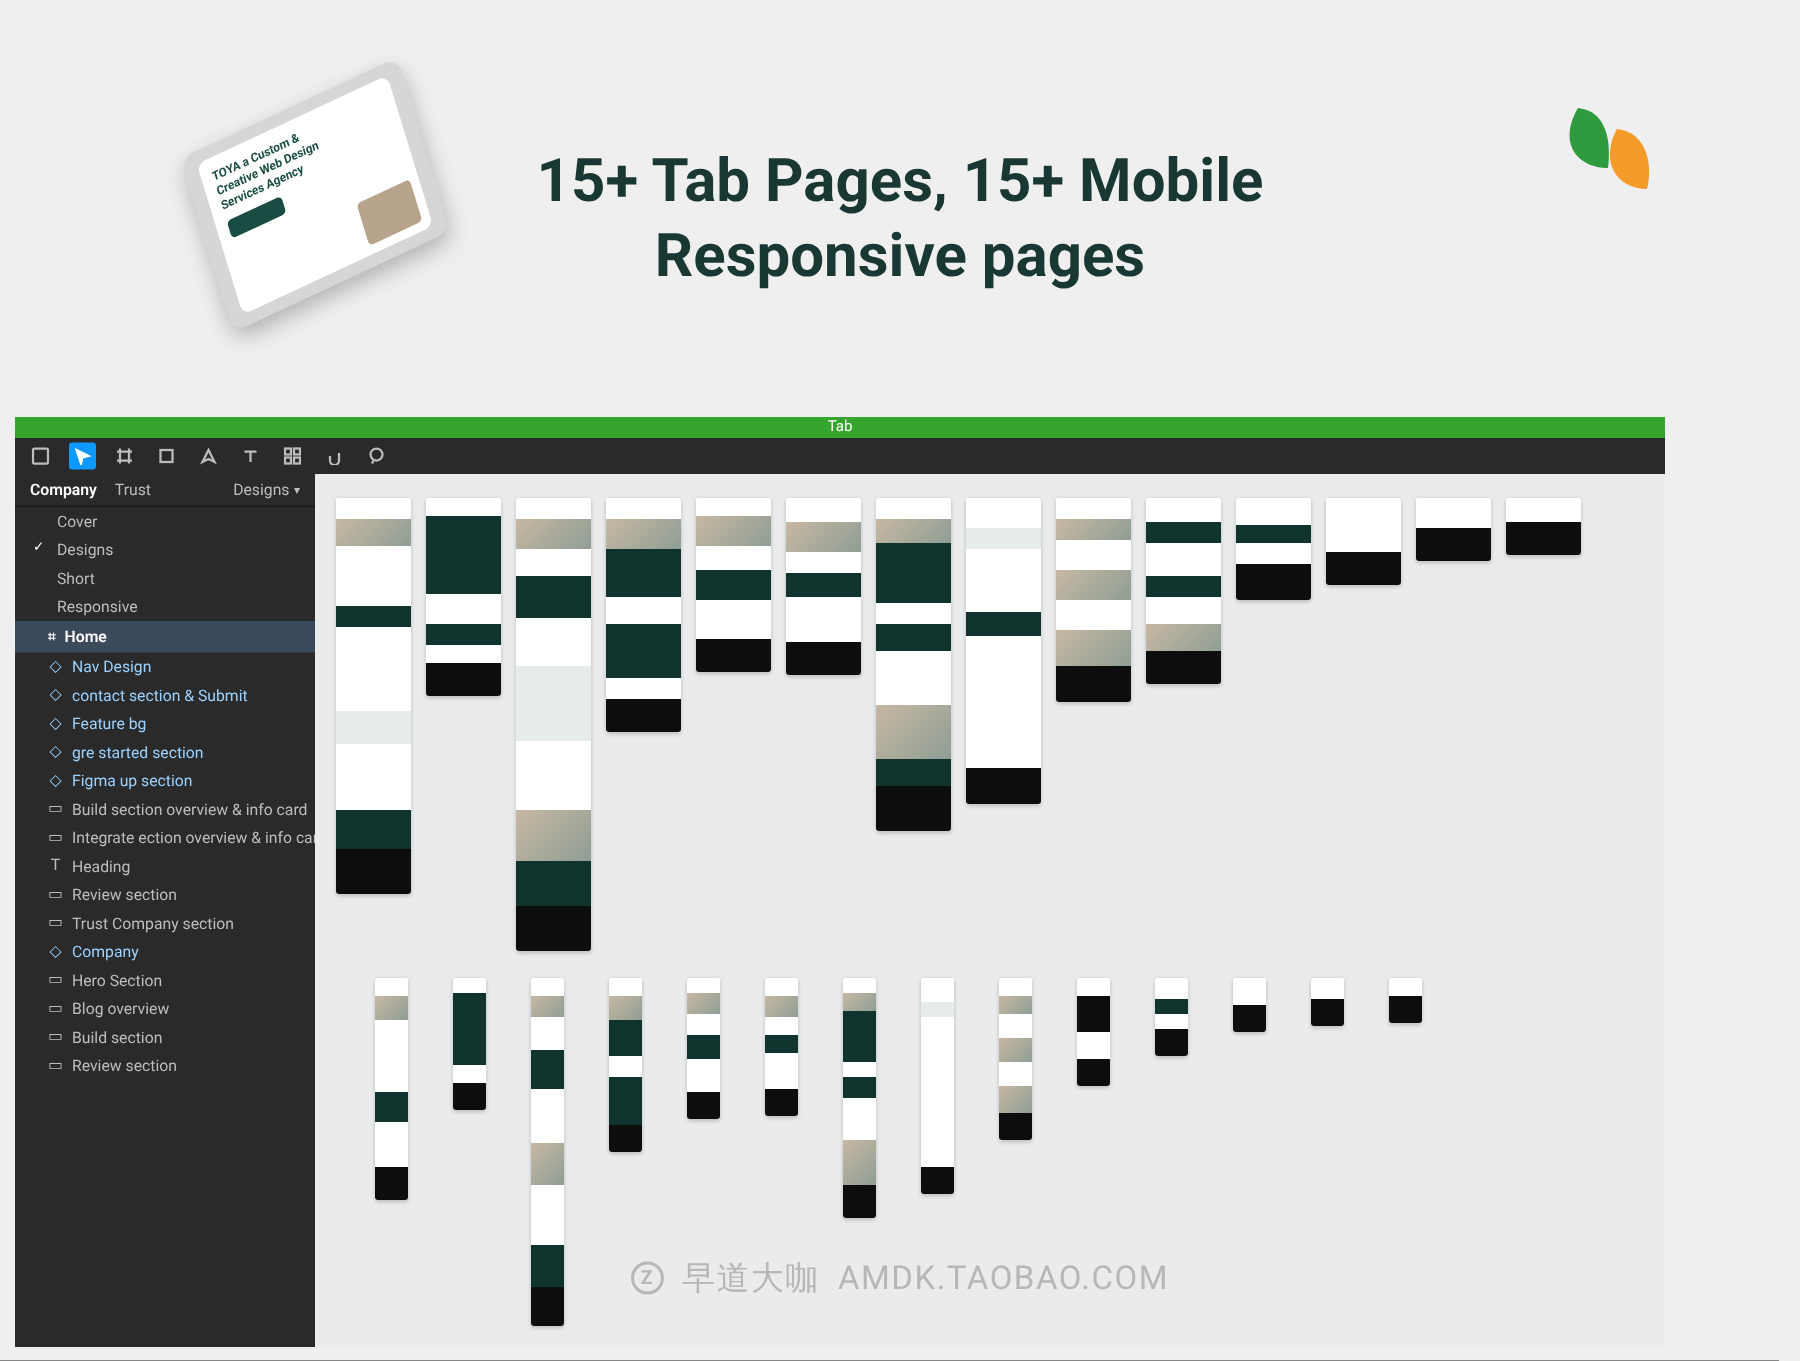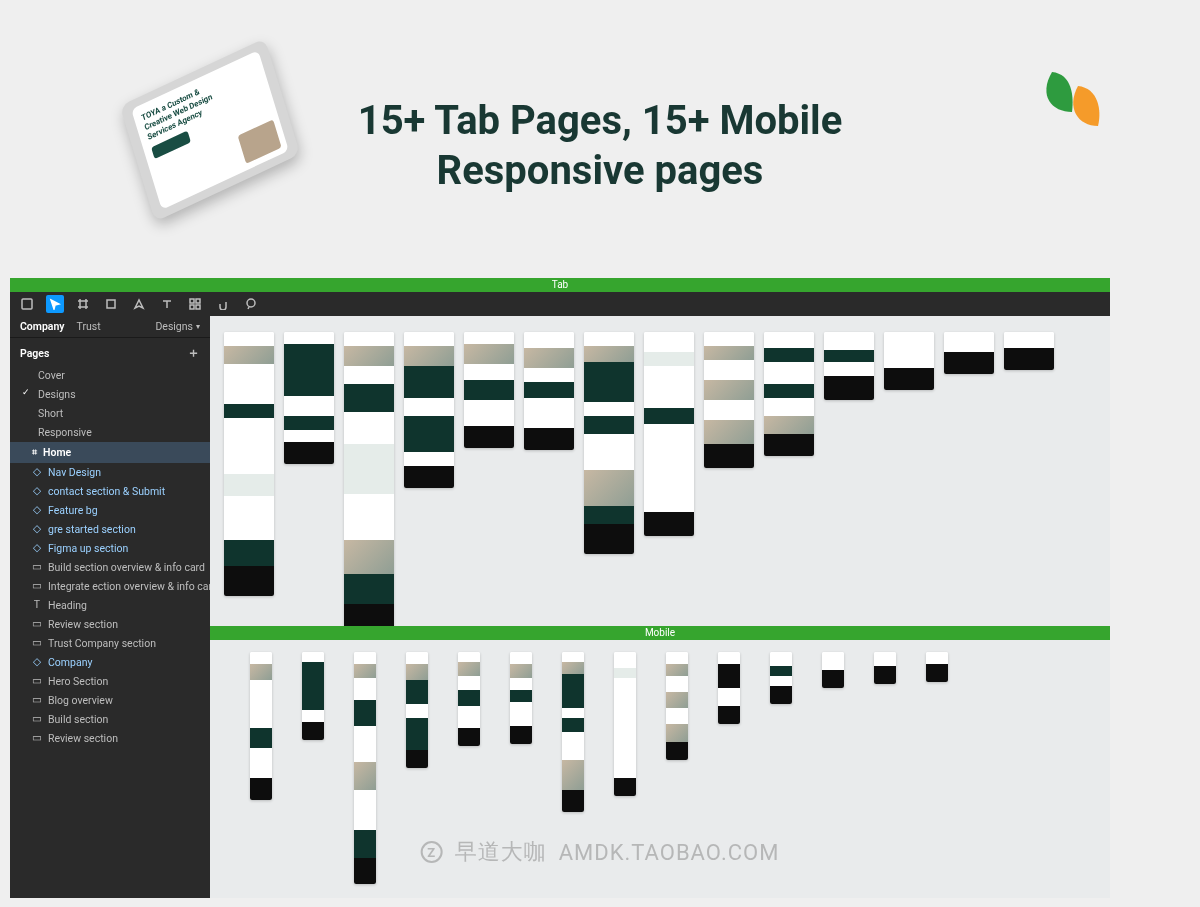--- a/index.html
+++ b/index.html
@@ -342,24 +342,20 @@
         <div class="tabs">
           <span class="active">Company</span>
           <span>Trust</span>
         </div>
         <span style="display:flex;align-items:center;gap:3px;">
           <span>Designs</span>
           <span style="font-size:8px;">▾</span>
         </span>
       </div>
 
-      <div class="pages-hdr">
-        <span>Pages</span>
-        <span style="font-size:13px;color:#bdbdbd;">＋</span>
-      </div>
       <div id="pages-list">
           <div class="page-item">Cover</div>
           <div class="page-item selected">Designs</div>
           <div class="page-item">Short</div>
           <div class="page-item">Responsive</div>
         </div>
 
       <div class="layer-group">
         <div class="frame-item">
           <span style="font-size:9px;">⌗</span>
@@ -493,21 +489,20 @@
           </div>
           <div class="artboard">
             <div class="ab-sec ab-white" style="height: 20px;"></div>
             <div class="ab-sec ab-black" style="height: 22px;"></div>
           </div>
           <div class="artboard">
             <div class="ab-sec ab-white" style="height: 16px;"></div>
             <div class="ab-sec ab-black" style="height: 22px;"></div>
           </div>
         </div>
-      <div class="bar2" style="top:310px;">Mobile</div>
       <div class="artboard-row row-mobile" id="row-mobile" style="top:336px; gap:30px; left:40px; right:80px;">
           <div class="artboard">
             <div class="ab-sec ab-white" style="height: 12px;"></div>
             <div class="ab-sec ab-photo" style="height: 16px;"></div>
             <div class="ab-sec ab-white" style="height: 48px;"></div>
             <div class="ab-sec ab-dark" style="height: 20px;"></div>
             <div class="ab-sec ab-white" style="height: 30px;"></div>
             <div class="ab-sec ab-black" style="height: 22px;"></div>
           </div>
           <div class="artboard">

